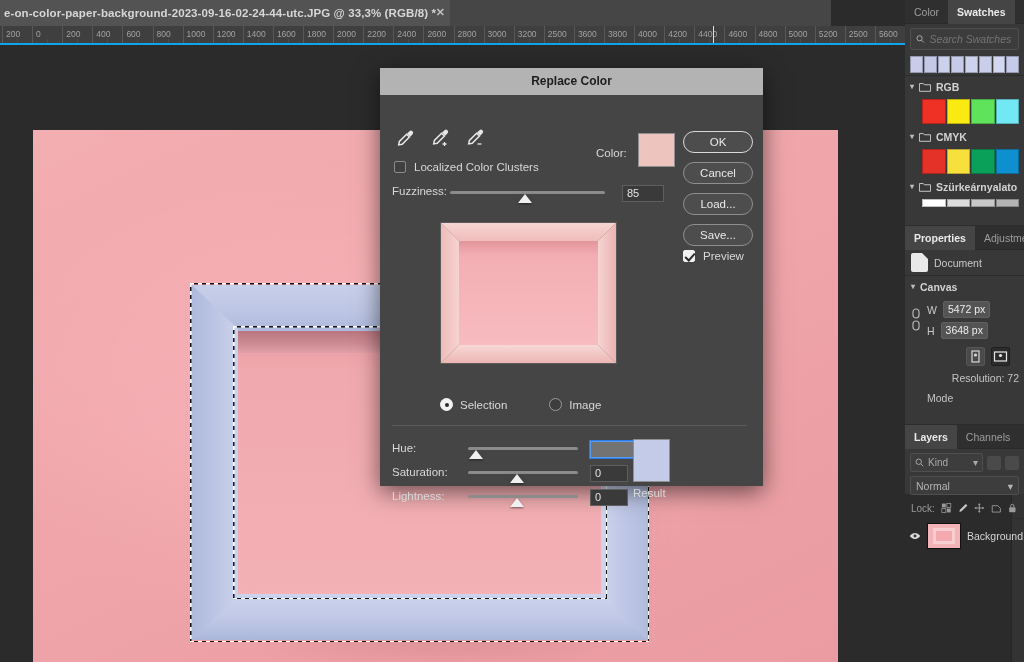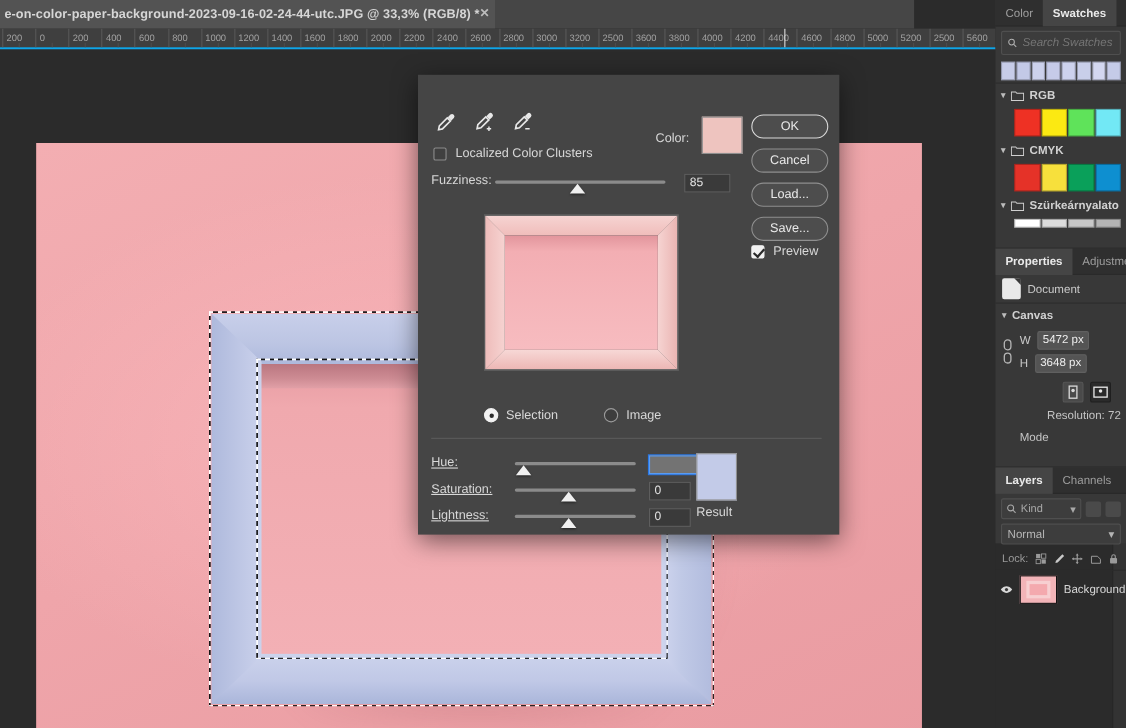--- a/index.html
+++ b/index.html
@@ -251,21 +251,21 @@
     border: 1px solid #9b9b9b; background: #3d3d3d;
     position: relative;
   }
   .rdot.on { background: #f2f2f2; border-color: #f2f2f2; }
   .rdot.on::after {
     content: ""; position: absolute; left: 3.5px; top: 3.5px;
     width: 4px; height: 4px; border-radius: 50%; background: #2c2c2c;
   }
   .divider { position: absolute; left: 12px; top: 330px; width: 355px; height: 1px; background: #5a5a5a; }
 
-  .hsl-label { position: absolute; left: 12px; text-decoration: underline; }
+  .hsl-label { position: absolute; left: 12px; }
   .result-swatch {
     position: absolute; left: 253px; top: 47px;
     width: 37px; height: 43px;
     background: #c3cbe8; border: 1px solid #8f8f8f;
   }
   .result-text { position: absolute; left: 253px; top: 95px; font-size: 11.5px; }
 
   .btn {
     position: absolute; left: 303px;
     width: 70px; height: 22px;
@@ -521,20 +521,21 @@
       <div class="ants"></div>
       <div class="ants-inner"></div>
     </div>
   </div>
 
   <div class="vscroll">
     <div class="thumb"></div>
   </div>
 
   <div class="dialog">
+    <div class="dlg-title">Replace Color</div>
     <div class="dlg-body">
 
       <div class="droppers">
         <span class="dropper">
           <svg viewBox="0 0 22 22" width="22" height="22">
             <path d="M15.5 4.2a2.2 2.2 0 0 1 3.1 3.1l-2.4 2.4-3.1-3.1z" fill="#e8e8e8"></path>
             <path d="M12.6 7.2l2.8 2.8-7.2 7.2-3.5.7.7-3.5z" fill="none" stroke="#e8e8e8" stroke-width="1.5"></path>
           </svg>
         </span>
         <span class="dropper">

